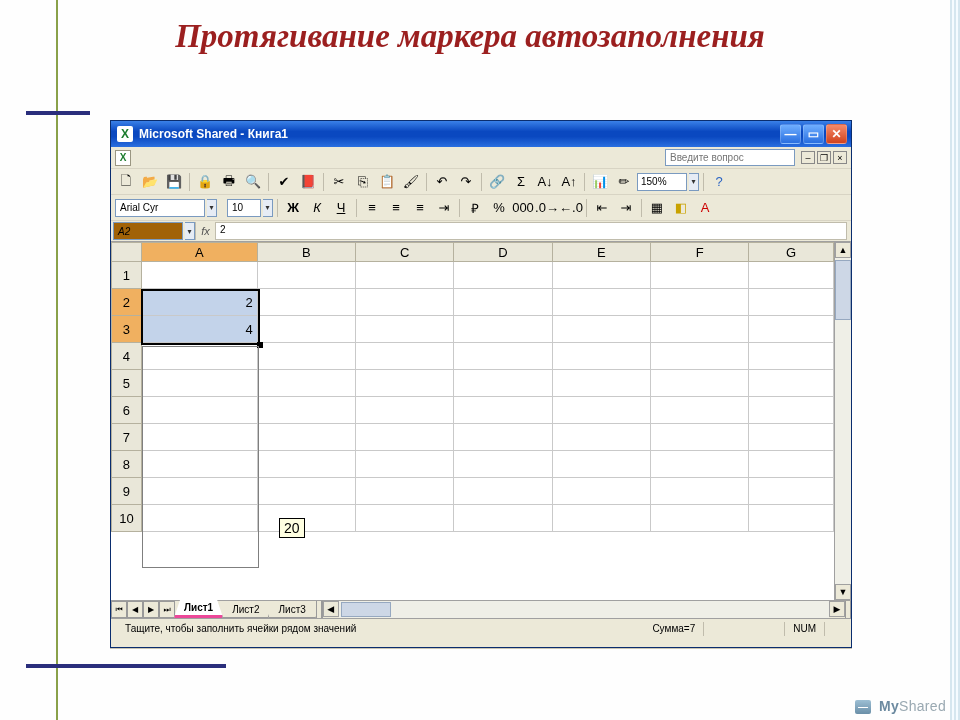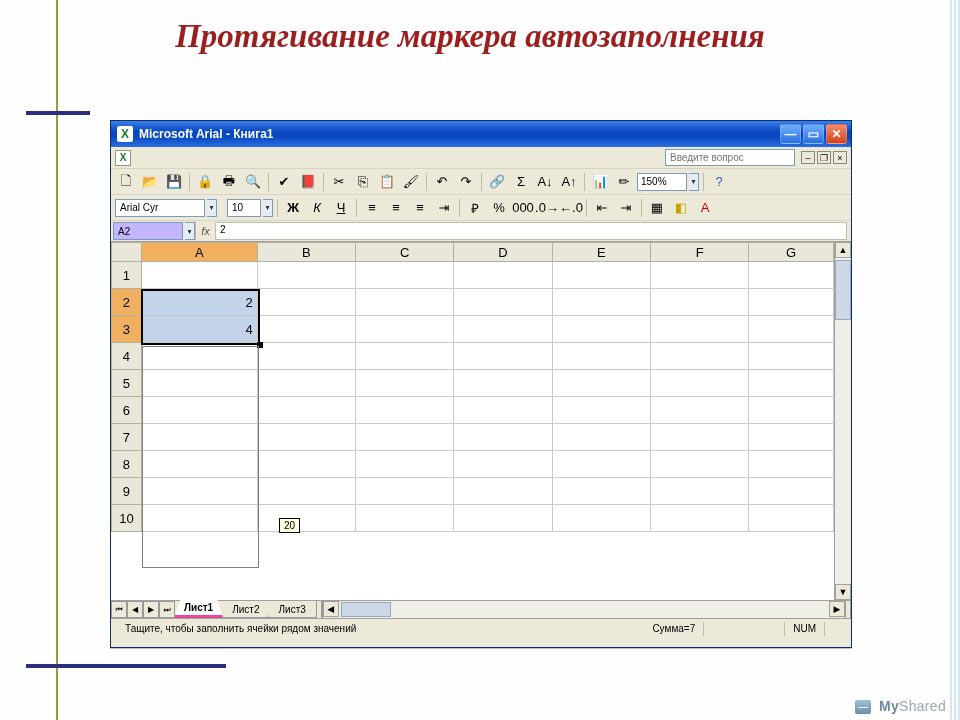--- a/index.html
+++ b/index.html
@@ -103,22 +103,22 @@
   .zoom-box{width:50px;height:18px;border:1px solid #7a9ac0;background:#fff;
     font-size:10px;padding:1px 3px;display:flex;align-items:center;}
   .font-box{width:90px;height:18px;border:1px solid #7a9ac0;background:#fff;
     font-size:10px;padding:1px 4px;display:flex;align-items:center;}
   .size-box{width:34px;height:18px;border:1px solid #7a9ac0;background:#fff;
     font-size:10px;padding:1px 4px;display:flex;align-items:center;}
   .dd{width:10px;height:18px;border:1px solid #7a9ac0;border-left:none;background:#e6ecf5;
     display:flex;align-items:center;justify-content:center;font-size:8px;color:#333;}
   
   .formulabar{height:21px;display:flex;align-items:center;border-bottom:1px solid #a0a0a0;background:#ece9d8;}
-  .namebox{width:70px;height:18px;border:1px solid #7a9ac0;background:#c4b5fd;
-    font-size:10px;padding:1px 4px;margin:0 2px;display:flex;align-items:center;}
+  .namebox{width:70px;height:18px;border:1px solid #7a9ac0;background:#a16207;
+    font-size:10px;padding:1px 4px;margin:0 2px;display:flex;align-items:center;font-style:italic;}
   .fx{width:20px;height:18px;display:flex;align-items:center;justify-content:center;
     font-style:italic;font-size:11px;color:#555;border-left:1px solid #c0bcac;}
   .formula-input{flex:1;height:18px;border:1px solid #c0bcac;background:#fff;
     font-size:10px;padding:1px 4px;margin-right:4px;}
   
   .grid-area{display:flex;height:358px;background:#fff;position:relative;}
   .grid-main{flex:1;overflow:hidden;position:relative;}
   table.sheet{border-collapse:collapse;table-layout:fixed;}
   table.sheet th, table.sheet td{
     border:1px solid #c9c9c9;font-size:13px;font-family:Arial;
@@ -131,21 +131,21 @@
   table.sheet th.active{background:#f0b060;color:#000;}
   table.sheet th.corner{background:#e9e7d9;width:30px;}
   table.sheet tr.hrow th{height:19px;}
   .rowhdr{width:30px;text-align:center !important;}
   .sel{background:#c3d3ea !important;}
   .sel-border{position:absolute;border:2px solid #000;pointer-events:none;}
   .fill-handle{position:absolute;width:6px;height:6px;background:#000;}
   .drag-outline{position:absolute;border:1px solid #888;border-style:solid;
     background:transparent;pointer-events:none;}
   .tooltip{position:absolute;background:#ffffe1;border:1px solid #000;
-    font-size:10px;padding:1px 4px;font-family:Arial;}
+    font-size:14px;padding:1px 4px;font-family:Arial;}
   .vscroll{width:17px;background:#ece9d8;border-left:1px solid #a0a0a0;
     display:flex;flex-direction:column;}
   .vscroll .arr,.hscroll .arr{width:16px;height:16px;background:#ece9d8;
     border:1px solid #a0a0a0;display:flex;align-items:center;justify-content:center;
     font-size:9px;}
   .vscroll .track{flex:1;background:#efefe7;}
   .vscroll .thumb{height:60px;background:#cdd7e6;border:1px solid #96a8c0;margin-top:2px;}
   
   .tabrow{height:18px;display:flex;align-items:stretch;background:#ece9d8;border-top:1px solid #a0a0a0;}
   .tab-nav{display:flex;}
@@ -178,21 +178,21 @@
 <div class="stripe-right"></div>
 
 <h1 class="slide-title">Протягивание маркера автозаполнения</h1>
 
 <div class="excel">
 
   <div class="titlebar">
     <div class="app-icon">
         <span>X</span>
       </div>
-    <div class="title-text">Microsoft Arial - Книга1</div>
+    <div class="title-text">Microsoft Shared - Книга1</div>
     <div class="spacer"></div>
     <div class="win-btn">―</div>
     <div class="win-btn">▭</div>
     <div class="win-btn close">✕</div>
   </div>
 
   <div class="menubar">
     <div class="menu-icon">X</div>
     <input class="help-box" placeholder="Введите вопрос" style="">
     <div class="mdi-btns">

